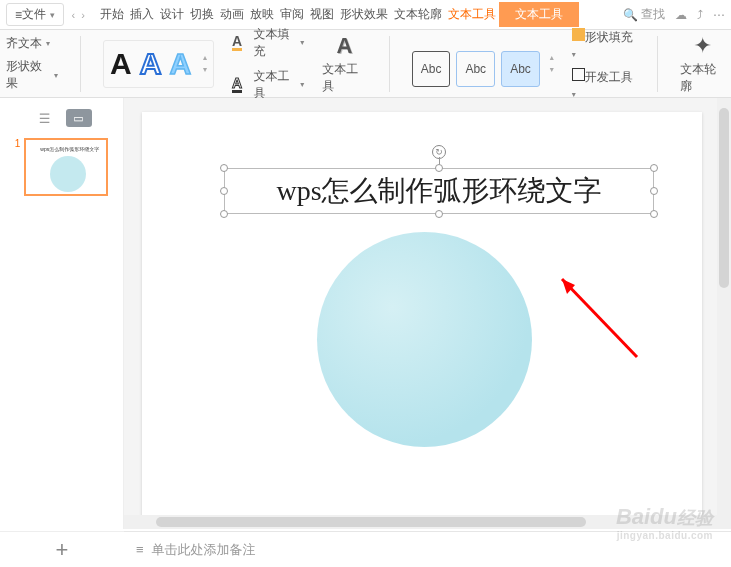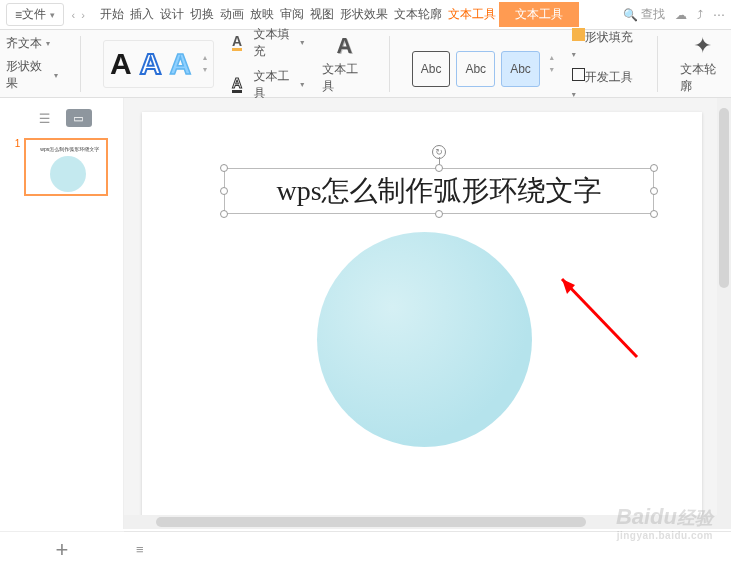--- a/index.html
+++ b/index.html
@@ -212,18 +212,19 @@
         <div class="hthumb"></div>
       </div>
   </div>
 </div>
 
 <div class="add-slide">
     <span>+</span>
   </div>
 <div class="notes-bar">
   <span>≡</span>
+  <span>单击此处添加备注</span>
 </div>
 
 <div class="watermark">
   <span>Baidu</span><span style="font-size:18px;">经验</span>
   <small>jingyan.baidu.com</small>
 </div>
 
 </body></html>

